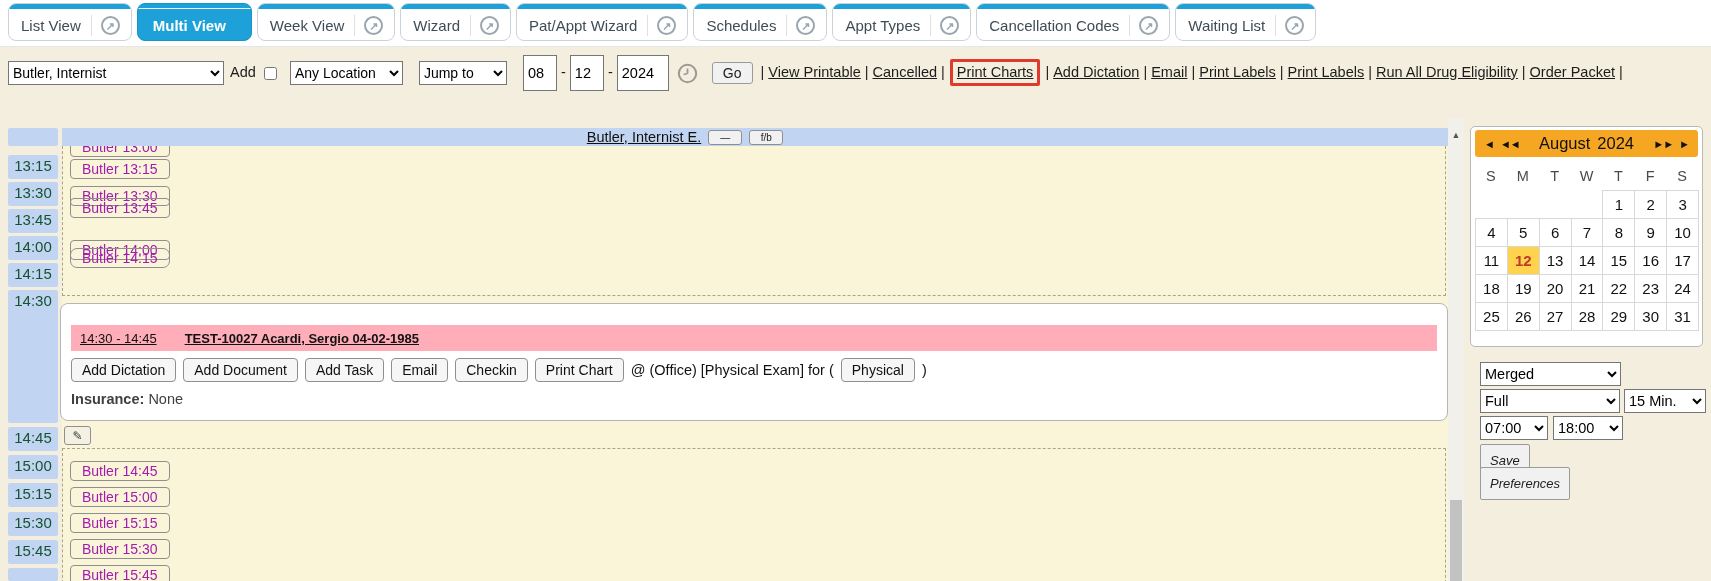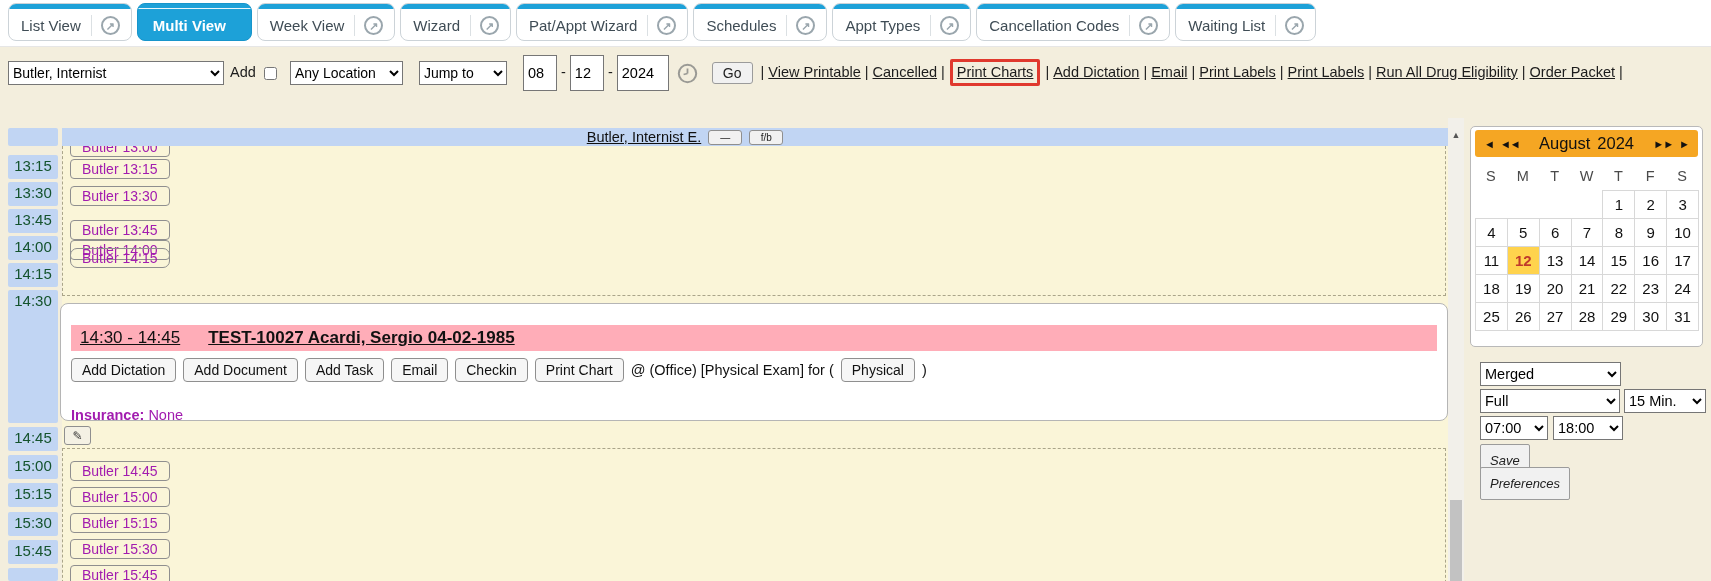--- a/index.html
+++ b/index.html
@@ -46,27 +46,27 @@
   .mini-btn { font-family:inherit; background:#f1f1f1; border:1px solid #8f8f8f; border-radius:3px;
               font-size:10px; line-height:11px; height:15px; cursor:pointer; color:#222; }
   .gcell { position:absolute; left:8px; width:50px; background:#c1d5f3; color:#14532d; font-size:15px;
            display:flex; justify-content:center; align-items:flex-start; padding-top:2px; border-radius:2px; }
   .slotbtn { position:absolute; left:70px; height:20px; padding:0 11px; background:transparent;
              border:1px solid #8f8f8f; border-radius:4px; font-family:inherit; font-size:14px;
              color:#a21caf; cursor:pointer; white-space:nowrap; }
 
   .card { position:absolute; left:60px; top:303px; width:1388px; height:118px; background:#fff;
           border:1px solid #b5b5b5; border-radius:8px; padding:21px 10px 0 10px; }
-  .pinkbar { height:26px; background:#ffadb8; display:flex; align-items:center; padding:0 9px; gap:28px; font-size:17px; }
+  .pinkbar { height:26px; background:#ffadb8; display:flex; align-items:center; padding:0 9px; gap:28px; font-size:13px; }
   .pinkbar a { color:#111; text-decoration:underline; }
   .pinkbar .patient { font-weight:bold; }
   .btnrow { margin-top:7px; display:flex; align-items:center; gap:7px; font-size:14.5px; color:#111; }
   .apptbtn { font-family:inherit; font-size:14px; background:#f6f6f6; border:1px solid #8f8f8f;
              border-radius:4px; padding:3px 10px; color:#111; cursor:pointer; white-space:nowrap; }
-  .ins { margin-top:25px; font-size:14.5px; color:#a21caf; }
+  .ins { margin-top:9px; font-size:14.5px; color:#404040; }
   .pencil { position:absolute; left:64px; top:426px; width:27px; height:19px; background:#f4f1e4;
             border:1px solid #8f8f8f; border-radius:3px; font-size:12px; line-height:12px; cursor:pointer; color:#333; }
 
   
   .vscroll { position:absolute; left:1448px; top:118px; width:16px; bottom:0; background:#f2f0ea; }
   .vs-arrow { position:absolute; top:12px; left:0; right:0; text-align:center; color:#555; font-size:9px; cursor:pointer; }
   .vs-thumb { position:absolute; top:382px; left:2px; width:12px; bottom:0; background:#c2c2c2; cursor:pointer; }
 
   
   .calendar { position:absolute; left:1470px; top:126px; width:233px; height:221px; background:#fff;
@@ -190,21 +190,21 @@
       <div class="gcell" style="top: 455px; height: 24px;">15:00</div>
       <div class="gcell" style="top: 483px; height: 24px;">15:15</div>
       <div class="gcell" style="top: 512px; height: 24px;">15:30</div>
       <div class="gcell" style="top: 540px; height: 24px;">15:45</div>
       <div class="gcell" style="top: 568px; height: 13px;"></div>
     </div>
   <div id="slots">
       <button class="slotbtn" style="top: 137px;">Butler 13:00</button>
       <button class="slotbtn" style="top: 159px;">Butler 13:15</button>
       <button class="slotbtn" style="top: 186px;">Butler 13:30</button>
-      <button class="slotbtn" style="top: 220px;">Butler 13:45</button>
+      <button class="slotbtn" style="top: 198px;">Butler 13:45</button>
       <button class="slotbtn" style="top: 240px;">Butler 14:00</button>
       <button class="slotbtn" style="top: 248px; border-radius: 7px;">Butler 14:15</button>
       <button class="slotbtn" style="top: 461px;">Butler 14:45</button>
       <button class="slotbtn" style="top: 487px;">Butler 15:00</button>
       <button class="slotbtn" style="top: 513px;">Butler 15:15</button>
       <button class="slotbtn" style="top: 539px;">Butler 15:30</button>
       <button class="slotbtn" style="top: 565px;">Butler 15:45</button>
     </div>
 
   <div class="shead">

